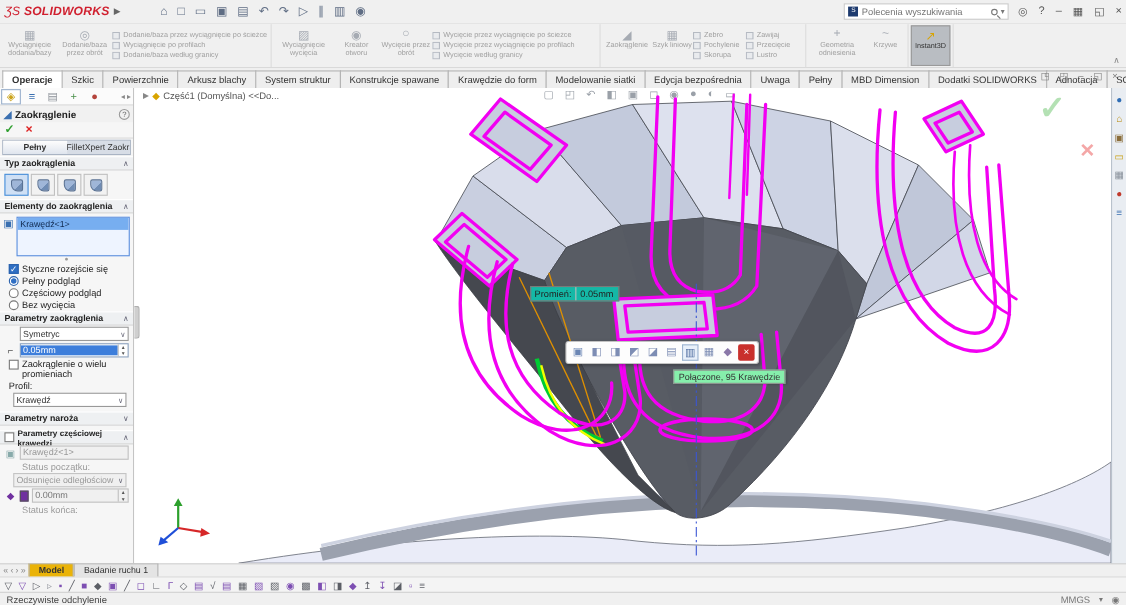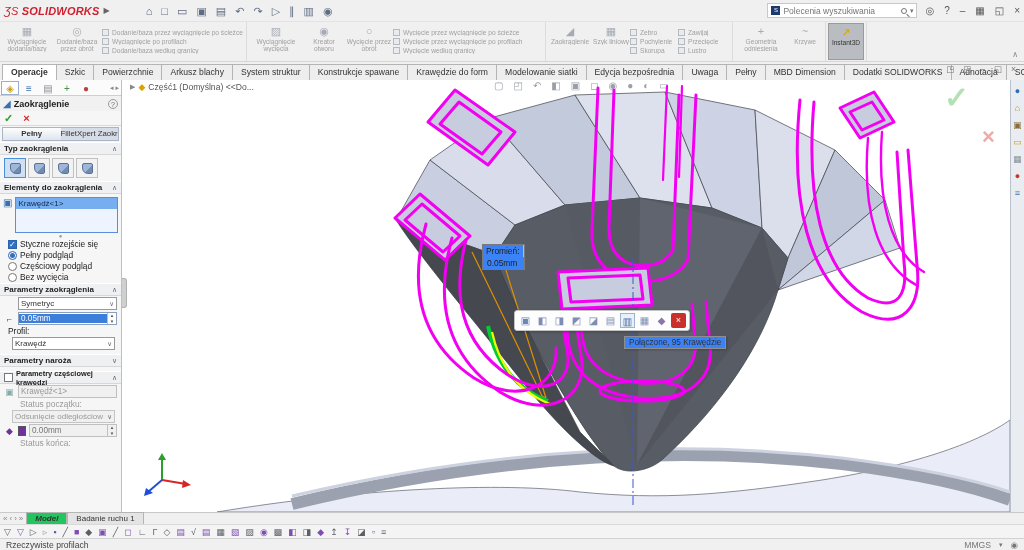--- a/index.html
+++ b/index.html
@@ -97,42 +97,42 @@
   .ddl.dim{background:#f0f0f0;color:#999;border-color:#c4c4c4;}
   .indent{margin-left:12px;margin-right:6px;}
 
   
   .viewport{position:relative;width:888px;height:432px;background:#fff;overflow:hidden;}
   .ftree{position:absolute;left:8px;top:2px;display:flex;align-items:center;gap:3px;font-size:8.6px;color:#555;z-index:3;}
   .ftree .arr{color:#888;font-size:7px;}
   .ftree .part{color:#d8a400;font-size:9px;}
   .headsup{position:absolute;left:372px;top:0px;display:flex;gap:10px;z-index:1;color:#9aa0a8;font-size:10px;}
   .modelsvg{position:absolute;left:0;top:0;z-index:2;pointer-events:none;}
-  .callout{position:absolute;left:360px;top:164px;display:flex;border:1px solid #7a7a7a;background:#3b82f6;z-index:4;font-size:8.4px;flex-direction:column;}
+  .callout{position:absolute;left:360px;top:180px;display:flex;border:1px solid #7a7a7a;background:#14b8a6;z-index:4;font-size:8.4px;}
   .callout .cl{padding:1px 3px;border-right:1px solid #bbb;color:#222;}
   .callout .cv{padding:1px 4px;color:#222;}
   .ctxbar{position:absolute;left:392px;top:230px;display:flex;align-items:center;gap:2px;background:#fdfdfd;border:1px solid #c3c3c3;border-radius:3px;padding:2px 3px;box-shadow:1px 1px 3px rgba(0,0,0,.25);z-index:4;}
   .ctxbar span{width:15px;height:15px;text-align:center;line-height:15px;font-size:10px;}
   .ctxbar span.hov{border:1px solid #9db4d0;background:#e8f0fa;}
   .ctxbar span.redx{background:#c9302c;color:#fff;border-radius:2px;font-size:9px;}
-  .tooltip{position:absolute;background:#3b82f6;border:1px solid #8e8e8e;padding:1px 4px;font-size:8.2px;color:#333;white-space:nowrap;box-shadow:1px 1px 2px rgba(0,0,0,.2);z-index:5;margin-left:12px;}
+  .tooltip{position:absolute;background:#86efac;border:1px solid #8e8e8e;padding:1px 4px;font-size:8.2px;color:#333;white-space:nowrap;box-shadow:1px 1px 2px rgba(0,0,0,.2);z-index:5;}
   .tt2{left:490px;top:256px;}
   .confirm-check{position:absolute;left:822px;top:0px;font-size:30px;color:rgba(130,205,130,.6);font-weight:bold;z-index:3;}
   .confirm-x{position:absolute;left:860px;top:44px;font-size:22px;color:rgba(238,120,120,.65);font-weight:bold;z-index:3;}
   .splitter{position:absolute;left:0px;top:198px;width:5px;height:30px;background:#cfcfcf;border:1px solid #b0b0b0;border-left:0;border-radius:0 3px 3px 0;z-index:4;}
 
   
   .taskpane{width:14px;background:#e9edf2;border-left:1px solid #b9c2cc;display:flex;flex-direction:column;align-items:center;padding-top:6px;gap:7px;}
   .taskpane span{font-size:9px;line-height:10px;}
 
   
   .mtabs{height:12px;background:#f0f0f0;display:flex;align-items:flex-end;border-top:1px solid #c9c9c9;padding-left:2px;}
   .navgl{display:flex;gap:2px;color:#888;font-size:8px;padding:0 3px 0 1px;line-height:11px;}
   .mtab{font-size:8px;padding:0 8px;border:1px solid #b4b4b4;border-bottom:0;background:#e4e4e4;height:12px;line-height:11px;white-space:nowrap;}
-  .mtab.active{background:#22c55e;font-weight:bold;font-style:italic;}
+  .mtab.active{background:#eab308;font-weight:bold;}
   .ftoolbar{height:14px;background:#f4f4f4;border-top:1px solid #d9d9d9;display:flex;align-items:center;gap:6px;padding-left:4px;overflow:hidden;}
   .ftoolbar span{font-size:9px;line-height:12px;}
   .statusbar{height:12px;background:#f0f0f0;border-top:1px solid #d2d2d2;display:flex;align-items:center;padding:0 6px;font-size:8.6px;color:#444;}
   .sb-right{margin-left:auto;display:flex;align-items:center;gap:8px;color:#777;}
   .pm-tooltip{position:absolute;left:57px;top:324px;z-index:60;background:#fff;border:1px solid #8e8e8e;padding:1px 4px;font-size:8.2px;color:#333;white-space:nowrap;box-shadow:1px 1px 2px rgba(0,0,0,.2);}
 </style>
 </head>
 <body>
 
 <div class="app">
@@ -400,20 +400,24 @@
       <div class="fieldrow">
         <span class="fic">⌐</span>
         <div class="numfield">
           <span class="val sel">0.05mm</span>
           <span class="spin">
               <span>▲</span>
               <span>▼</span>
             </span>
         </div>
       </div>
+      <div class="pmrow">
+          <span class="cbx"></span>
+          <span class="pmlbl">Zaokrąglenie o wielu promieniach</span>
+        </div>
       <div class="pmrow">
           <span class="pmlbl">Profil:</span>
         </div>
       <div class="ddl indent">
           <span class="tx">Krawędź</span>
           <span class="dc">∨</span>
         </div>
 
       <div class="sechead" style="margin-top:4px">
           <span>Parametry naroża</span>
@@ -625,21 +629,21 @@
       <span style="color: rgb(92, 95, 102);">◨</span>
       <span style="color: rgb(125, 79, 178);">◆</span>
       <span style="color: rgb(92, 95, 102);">↥</span>
       <span style="color: rgb(125, 79, 178);">↧</span>
       <span style="color: rgb(92, 95, 102);">◪</span>
       <span style="color: rgb(125, 79, 178);">▫</span>
       <span style="color: rgb(92, 95, 102);">≡</span>
     </div>
 
   <div class="statusbar">
-    <span>Rzeczywiste profilach</span>
+    <span>Rzeczywiste odchylenie</span>
     <span class="sb-right">
       <span>MMGS</span>
       <span style="font-size:7px">▾</span>
       <span>◉</span>
     </span>
   </div>
 
 </div>
 
 </body></html>

